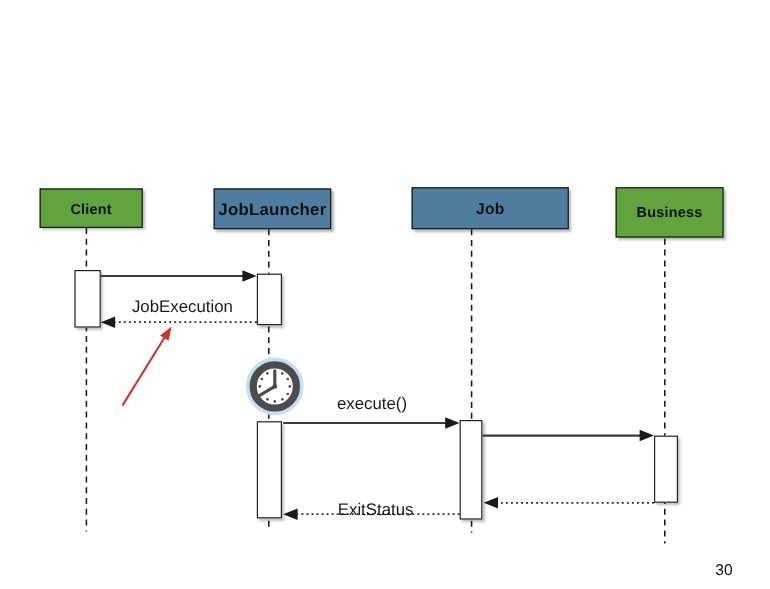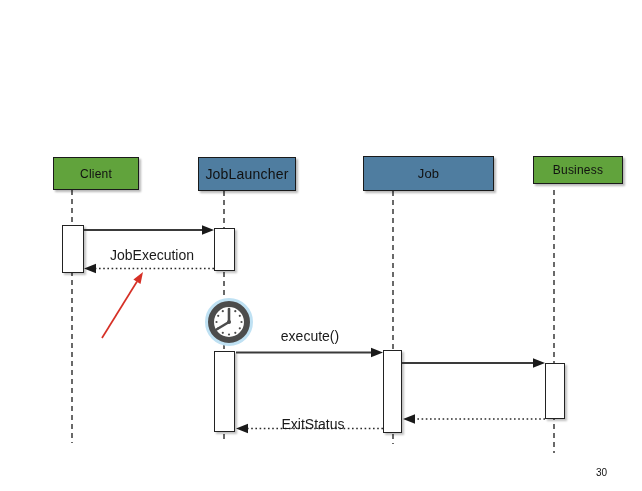--- a/index.html
+++ b/index.html
@@ -18,41 +18,41 @@
   svg.layer{position:absolute;left:0;top:0;width:642px;height:491px;pointer-events:none;}
   .lifeline{stroke:#1a1a1a;stroke-width:1.3;stroke-dasharray:5 4;fill:none;}
   .msg-solid{stroke:var(--line-dark);stroke-width:1.8;fill:none;}
   .msg-dotted{stroke:#2a2a2a;stroke-width:1.4;stroke-dasharray:1.6 2.6;fill:none;}
   .arrowhead{fill:#1a1a1a;stroke:none;}
   .red-line{stroke:var(--arrow-red);stroke-width:1.7;fill:none;}
   .red-head{fill:var(--arrow-red);stroke:none;}
   .actor{
     position:absolute;height:33px;border:1.4px solid #1a1a1a;
     display:flex;align-items:center;justify-content:center;
-    font-weight:normal;color:#111;z-index:3;
+    font-weight:bold;color:#111;z-index:3;
     box-shadow:2px 2px 2px rgba(0,0,0,0.28);
-    box-sizing:border-box;letter-spacing:.2px;margin-left:20px;
+    box-sizing:border-box;letter-spacing:.2px;
   }
   .actor-green{background:var(--actor-green);}
   .actor-blue{background:var(--actor-blue);}
   .activation{
     position:absolute;background:#fff;border:1.2px solid #222;z-index:2;
     box-shadow:2px 2px 2px rgba(0,0,0,0.25);box-sizing:border-box;
   }
   .msg-label{
     position:absolute;z-index:5;font-size:14px;color:#1a1a1a;
     text-align:center;white-space:nowrap;
   }
   .annotation{
     position:absolute;left:28px;top:328px;z-index:5;
     color:var(--annotation-red);font-size:13px;line-height:17px;white-space:pre-line;
   }
   .page-number{
     position:absolute;left:596px;top:467px;z-index:5;
-    font-size:10px;color:#111;
+    font-size:13px;color:#111;
   }
 </style>
 </head>
 <body>
 
 <div id="stage">
 
   <svg class="layer" style="z-index:1">
     <path class="lifeline" d="M72 190 V443"></path>
     <path class="lifeline" d="M224 191 V443"></path>
@@ -62,21 +62,21 @@
 
   <div class="activation" style="left:62px;top:225px;width:22px;height:48px"></div>
   <div class="activation" style="left:214px;top:228px;width:21px;height:43px"></div>
   <div class="activation" style="left:214px;top:351px;width:21px;height:81px"></div>
   <div class="activation" style="left:383px;top:350px;width:19px;height:83px"></div>
   <div class="activation" style="left:545px;top:363px;width:20px;height:56px"></div>
 
   <div class="actor actor-green" style="left:33px;top:157px;width:86px;font-size:12px">Client</div>
   <div class="actor actor-blue" style="left:178px;top:157px;width:98px;height:34px;font-size:14px">JobLauncher</div>
   <div class="actor actor-blue" style="left:343px;top:156px;width:131px;height:35px;font-size:13px">Job</div>
-  <div class="actor actor-green" style="left:513px;top:156px;width:90px;height:28px;font-size:12px">Business</div>
+  <div class="actor actor-green" style="left:513px;top:156px;width:90px;height:42px;font-size:12px">Business</div>
 
   <svg class="layer" style="z-index:4">
 
     <g>
       <path class="msg-solid" d="M84 230 H203"></path>
       <polygon class="arrowhead" points="214,230 202,225.2 202,234.8"></polygon>
     </g>
 
     <g>
       <path class="msg-dotted" d="M214 268.5 H96"></path>

